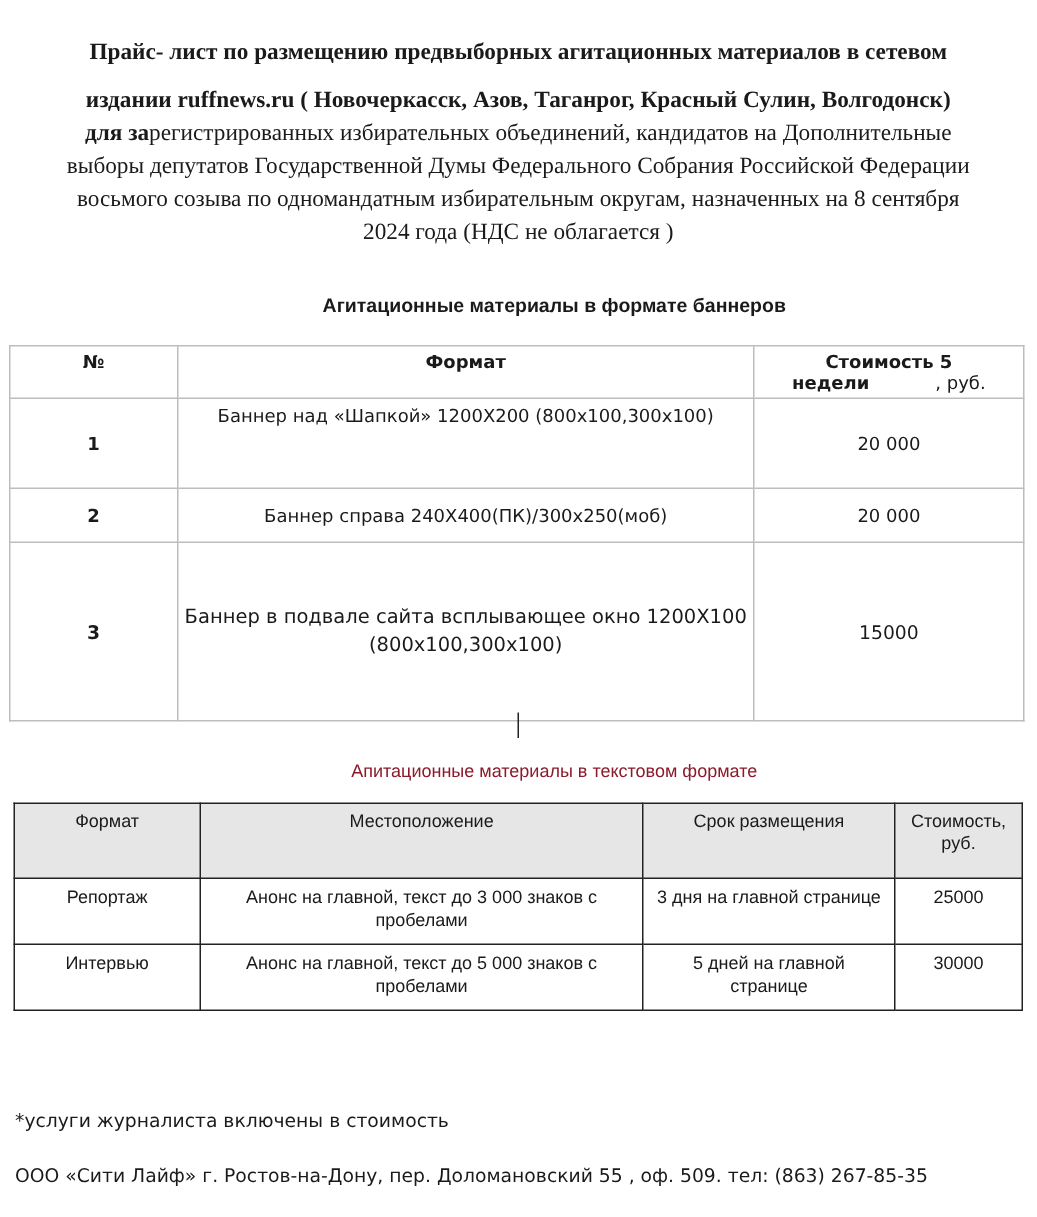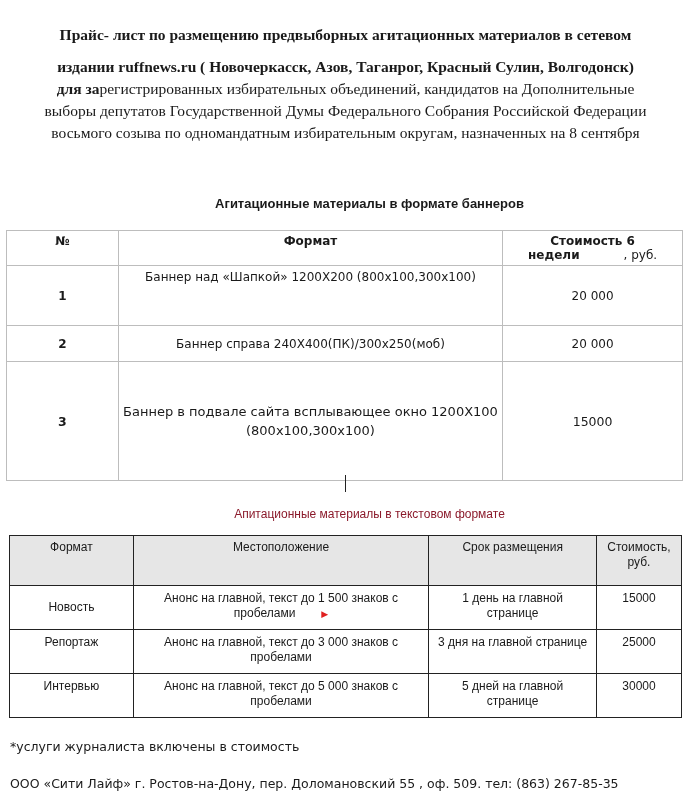--- a/index.html
+++ b/index.html
@@ -48,35 +48,36 @@
 </style>
 </head>
 <body>
 
 <div class="title-block">
   <div class="b">Прайс- лист  по размещению предвыборных агитационных материалов  в сетевом</div>
   <div class="b">издании ruffnews.ru    ( Новочеркасск, Азов, Таганрог, Красный Сулин, Волгодонск)</div>
   <div><span class="b">для за</span><span>регистрированных избирательных объединений, кандидатов  на  Дополнительные</span></div>
   <div>выборы депутатов Государственной Думы Федерального Собрания Российской Федерации</div>
   <div>восьмого созыва по одномандатным избирательным округам, назначенных на 8 сентября</div>
+  <div>2024 года (НДС не облагается )</div>
 </div>
 
 <div id="sec1" class="section-title">Агитационные материалы в   формате баннеров</div>
 
 <table id="t1">
   <colgroup>
       <col style="width:112px">
       <col style="width:385px">
       <col style="width:180px">
     </colgroup>
   <tbody>
       <tr>
     <th>№</th>
     <th>Формат</th>
-    <th><span>Стоимость 6  недели</span><span class="light">, руб.</span></th>
+    <th><span>Стоимость 5  недели</span><span class="light">, руб.</span></th>
   </tr>
   <tr class="r1">
     <td class="num">1</td>
     <td class="fmt">Баннер над «Шапкой»    1200X200  (800x100,300x100)</td>
     <td>20 000</td>
   </tr>
   <tr class="r2">
     <td class="num">2</td>
     <td class="fmt">Баннер справа 240X400(ПК)/300x250(моб)</td>
     <td>20 000</td>
@@ -107,32 +108,20 @@
       <tr>
     <th>Формат</th>
     <th>Местоположение</th>
     <th>Срок размещения</th>
     <th>
           <div>Стоимость,</div>
           <div>руб.</div>
         </th>
   </tr>
   <tr>
-    <td>Новость</td>
-    <td class="top">
-          <div>Анонс на главной,    текст   до 1 500 знаков с</div>
-          <div><span>пробелами</span><span class="marker">▶</span></div>
-        </td>
-    <td class="top">
-          <div>1 день на главной</div>
-          <div>странице</div>
-        </td>
-    <td class="top">15000</td>
-  </tr>
-  <tr>
     <td class="top">Репортаж</td>
     <td class="top">
           <div>Анонс на главной,   текст   до 3 000 знаков с</div>
           <div>пробелами</div>
         </td>
     <td class="top">
           <div>3 дня на главной странице</div>
         </td>
     <td class="top">25000</td>
   </tr>

